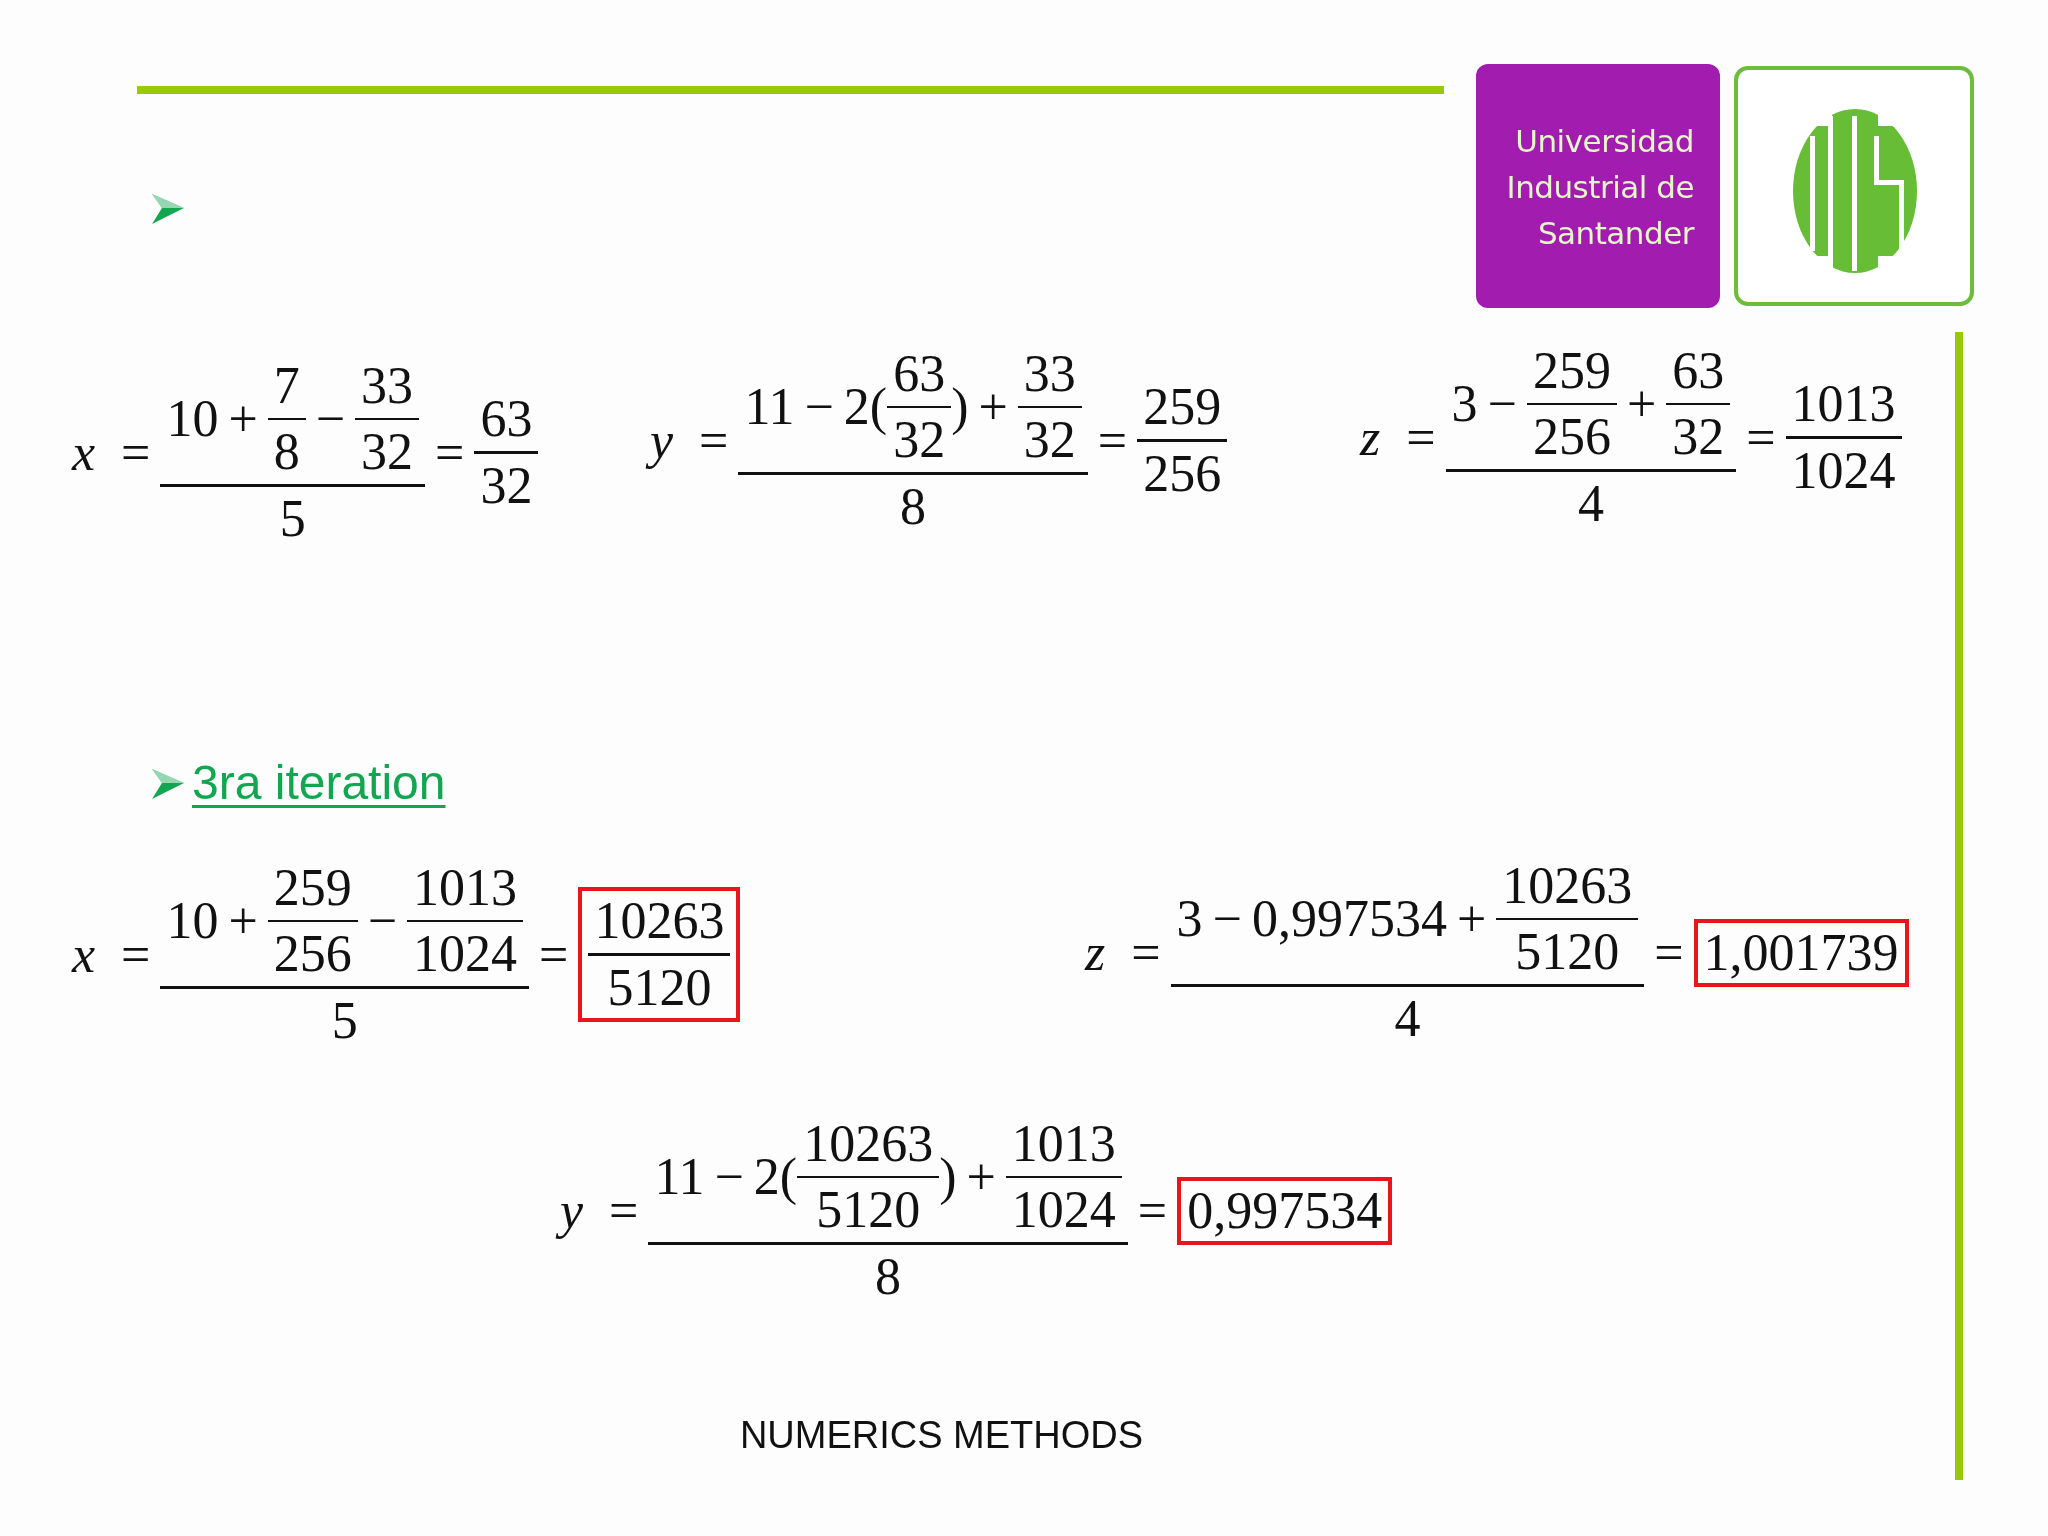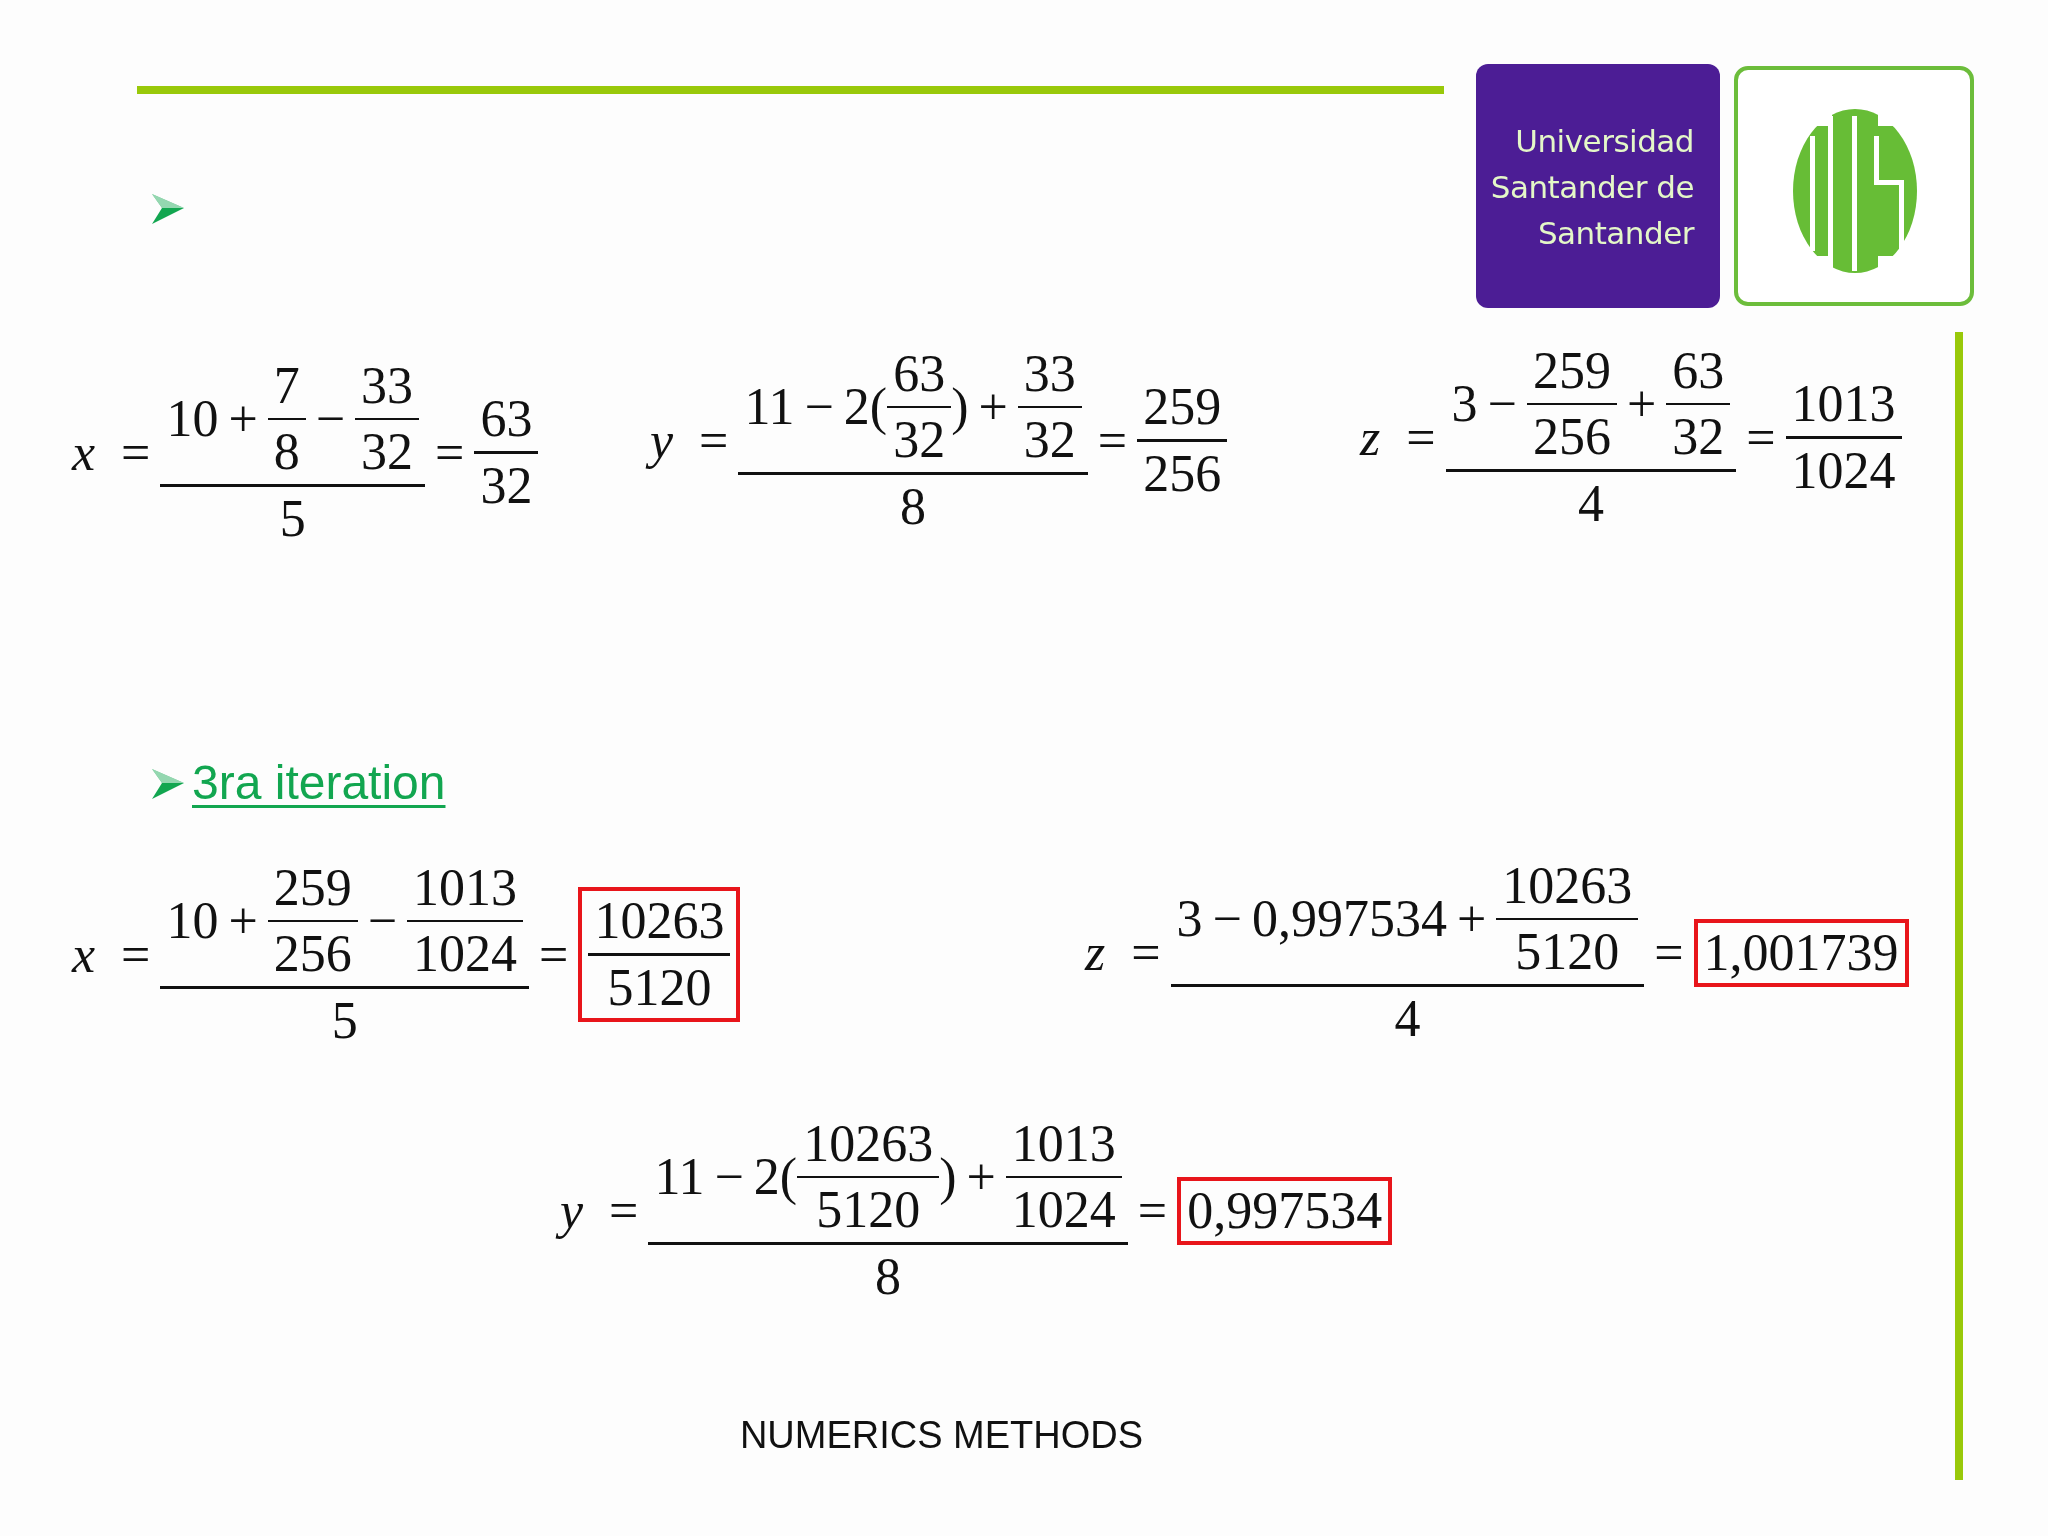--- a/index.html
+++ b/index.html
@@ -12,21 +12,21 @@
   .top-rule {
     position: absolute; left: 137px; top: 86px; width: 1307px; height: 8px;
     background: #99c90a;
   }
   .side-rule {
     position: absolute; left: 1955px; top: 332px; width: 8px; height: 1148px;
     background: #99c90a;
   }
   .logo-text-box {
     position: absolute; left: 1476px; top: 64px; width: 244px; height: 244px;
-    background: #4c1d95; border-radius: 12px;
+    background: #a21caf; border-radius: 12px;
     box-sizing: border-box;
   }
   .logo-text {
     position: absolute; right: 26px; top: 54px;
     text-align: right; color: #e4f7c8;
     font-family: "DejaVu Sans", sans-serif; font-size: 31px; line-height: 46px;
     letter-spacing: -0.5px;
   }
   .logo-text span { display: block; }
   .logo-mark-box {
@@ -63,21 +63,21 @@
 </style>
 </head>
 <body>
 
 <div class="top-rule"></div>
 <div class="side-rule"></div>
 
 <div class="logo-text-box">
   <div class="logo-text">
     <span>Universidad</span>
-    <span>Santander de</span>
+    <span>Industrial de</span>
     <span>Santander</span>
   </div>
 </div>
 <div class="logo-mark-box">
   <svg width="130" height="170" viewBox="0 0 130 170">
     <defs>
       <clipPath id="oval">
           <ellipse cx="65" cy="85" rx="62" ry="82"></ellipse>
         </clipPath>
     </defs>

